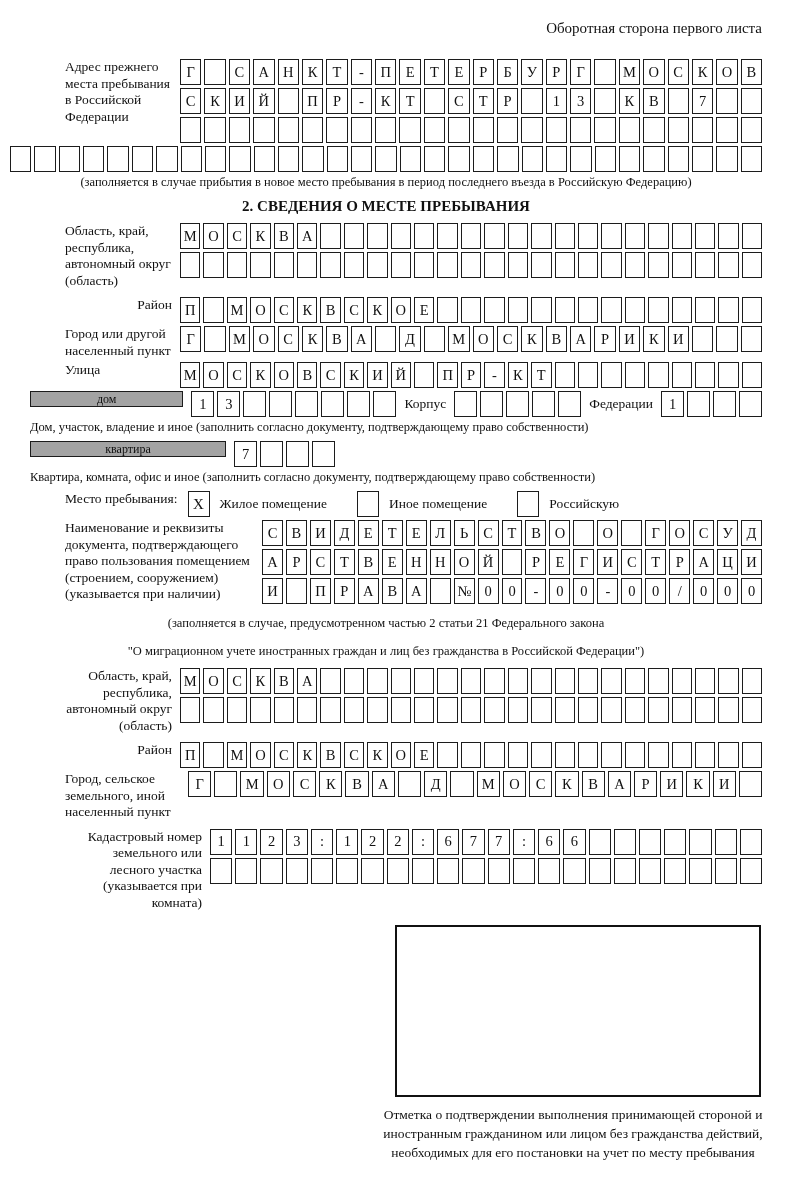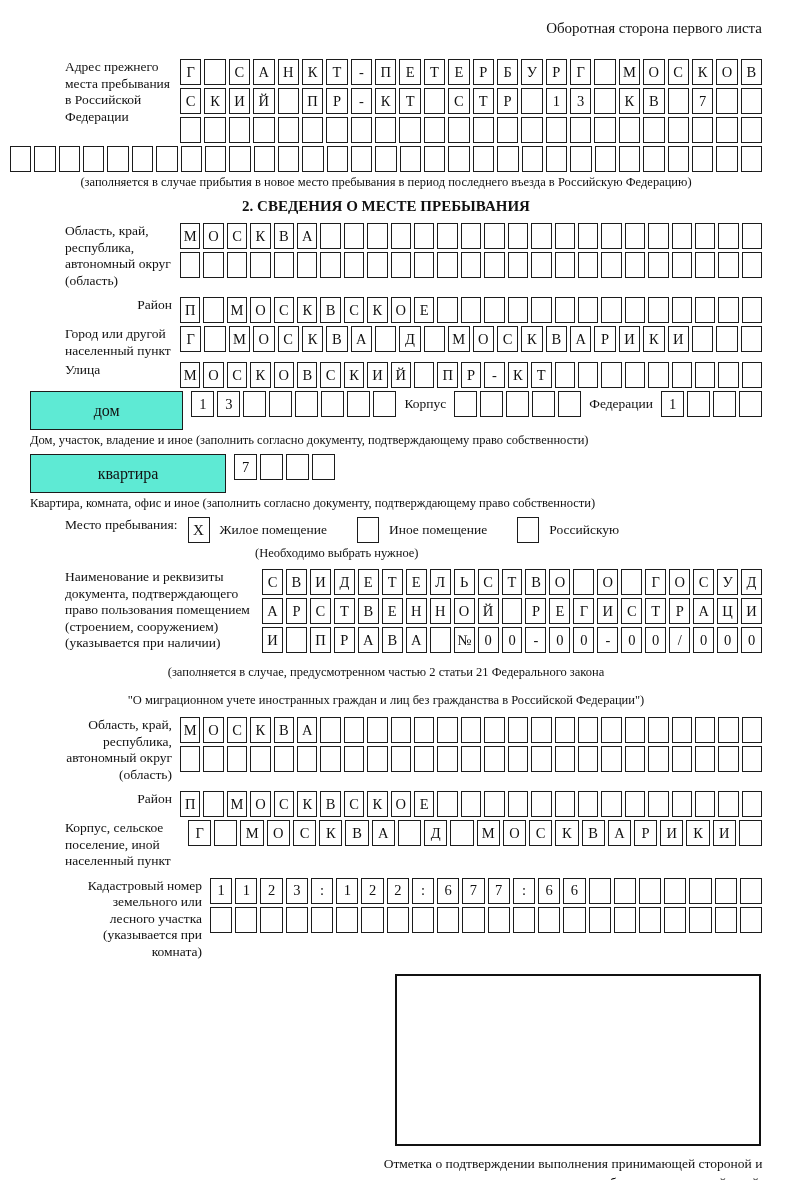--- a/index.html
+++ b/index.html
@@ -12,21 +12,21 @@
   .lbl-doc{flex:0 0 252px;padding-left:55px;}
   .lbl-city2{flex:0 0 178px;padding-left:55px;}
   .lbl-cad{flex:0 0 200px;padding-left:55px;}
   .stack{display:flex;flex-direction:column;gap:3px;flex:1;min-width:0;}
   .cellrow{display:flex;gap:3px;flex:1;min-width:0;}
   .cellrow.fixed{flex:0 0 auto;}
   .cell{flex:1 1 0;min-width:0;height:26px;border:1.5px solid #1c1c1c;box-sizing:border-box;display:flex;align-items:center;justify-content:center;font-size:14.5px;line-height:1;background:#fff;}
   .cellrow.fixed .cell{flex:0 0 23px;}
   .footnote{text-align:center;font-size:12.5px;margin:2px 0 8px 0;}
   .sec-title{text-align:center;font-weight:bold;font-size:15px;margin:8px 0 8px 0;}
-  .fieldbox{height:39px;border:1.5px solid #1c1c1c;box-sizing:border-box;display:flex;align-items:center;justify-content:center;font-size:16px;background:#5eead4;}
+  .fieldbox{height:16px;border:1.5px solid #1c1c1c;box-sizing:border-box;display:flex;align-items:center;justify-content:center;font-size:12px;background:#a3a3a3;}
   .house-box{width:166px;margin-right:8px;}
   .apt-box{width:196px;margin-right:8px;}
   .inline-lbl{font-size:13.5px;line-height:26px;margin:0 8px;white-space:nowrap;}
   .house-row{margin-left:20px;}
   .small-note{font-size:12.5px;margin:1px 0 6px 20px;}
   .ptype-row{margin-left:55px;align-items:flex-start;}
   .ptype-lbl{font-size:13.5px;margin-right:10px;white-space:nowrap;}
   .chk{width:22px;height:26px;border:1.5px solid #1c1c1c;box-sizing:border-box;display:flex;align-items:center;justify-content:center;font-size:15px;margin-right:10px;background:#fff;}
   .opt{display:flex;align-items:center;}
   .opt-lbl{font-size:13.5px;margin-right:30px;white-space:nowrap;}
@@ -367,21 +367,20 @@
     </div>
     <div class="opt">
       <div class="chk"></div>
       <div class="opt-lbl">Иное помещение</div>
     </div>
     <div class="opt">
       <div class="chk"></div>
       <div class="opt-lbl">Российскую</div>
     </div>
   </div>
-  <div class="choose-note">(Необходимо выбрать нужное)</div>
 
   <div class="row">
     <div class="rowlabel lbl-doc">Наименование и реквизиты документа, подтверждающего право пользования помещением (строением, сооружением) (указывается при наличии)</div>
     <div class="stack">
       <div class="cellrow">
           <span class="cell">С</span>
           <span class="cell">В</span>
           <span class="cell">И</span>
           <span class="cell">Д</span>
           <span class="cell">Е</span>
@@ -539,21 +538,21 @@
         <span class="cell"></span>
         <span class="cell"></span>
         <span class="cell"></span>
         <span class="cell"></span>
         <span class="cell"></span>
         <span class="cell"></span>
       </div>
   </div>
 
   <div class="row">
-    <div class="rowlabel lbl-city2">Корпус, сельское поселение, иной населенный пункт</div>
+    <div class="rowlabel lbl-city2">Город, сельское земельного, иной населенный пункт</div>
     <div class="cellrow">
         <span class="cell">Г</span>
         <span class="cell"></span>
         <span class="cell">М</span>
         <span class="cell">О</span>
         <span class="cell">С</span>
         <span class="cell">К</span>
         <span class="cell">В</span>
         <span class="cell">А</span>
         <span class="cell"></span>

